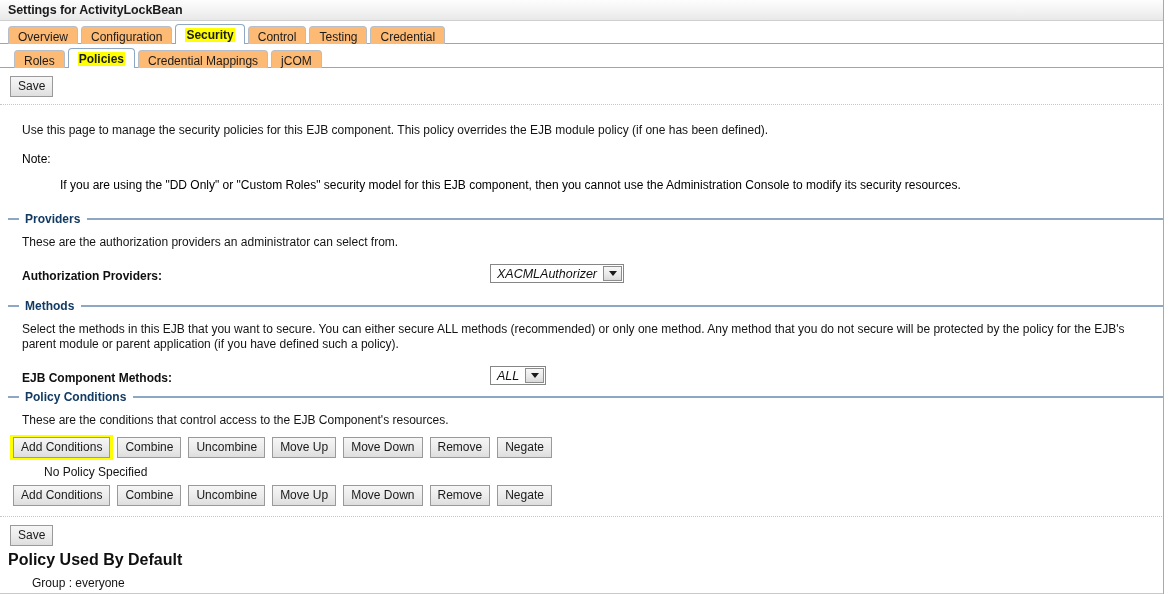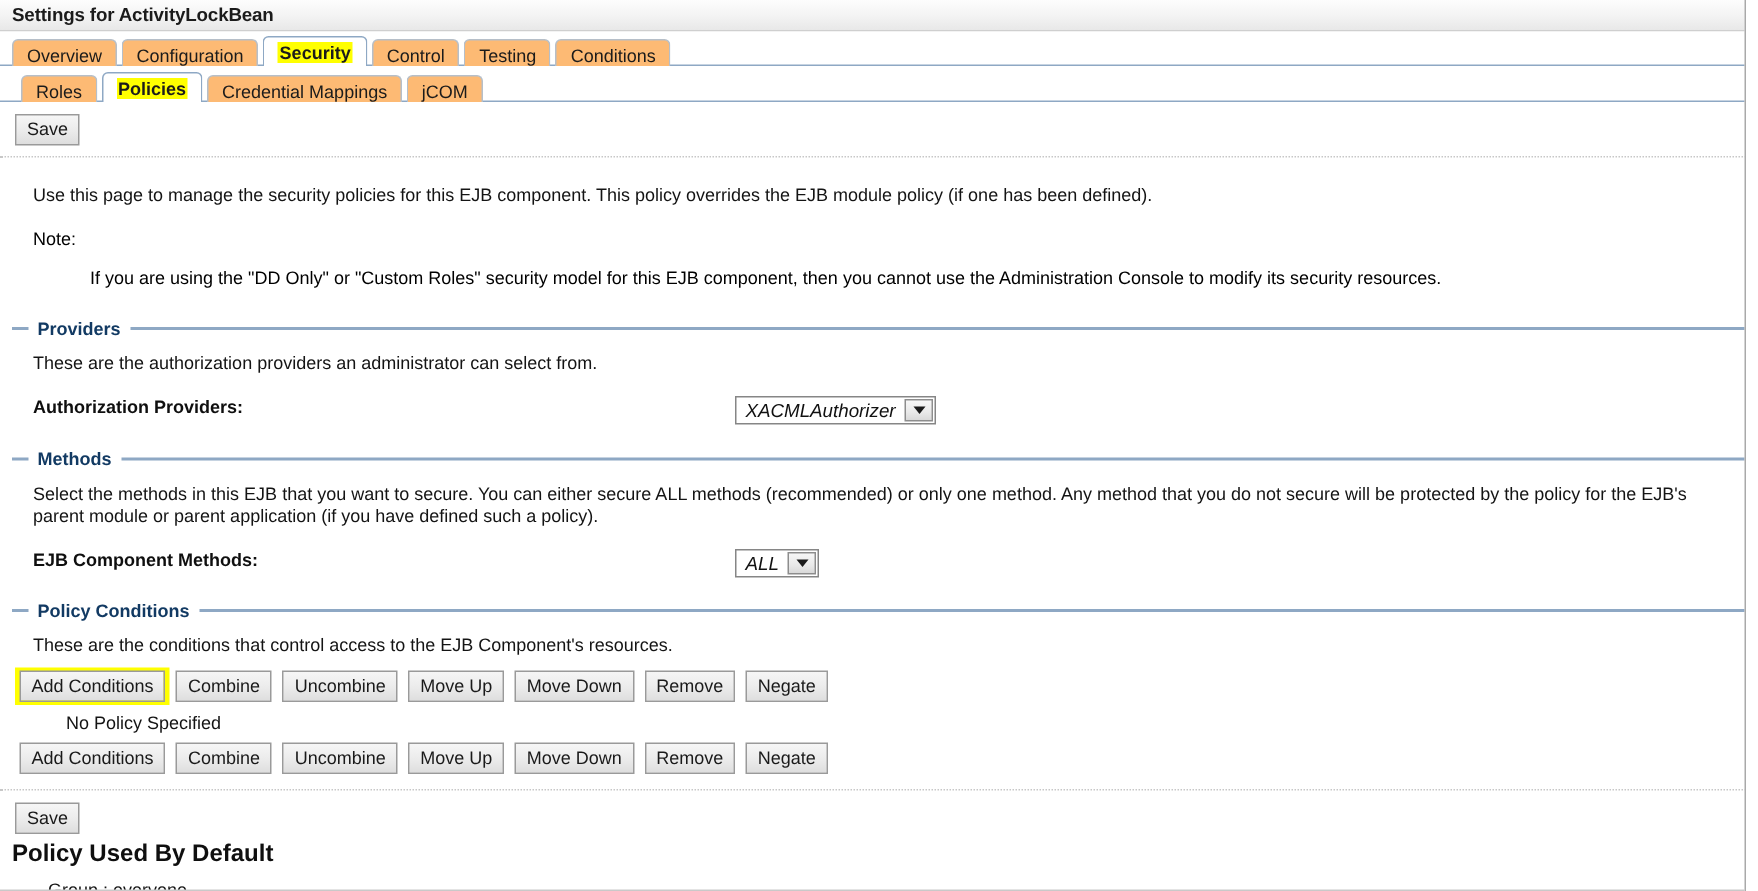--- a/index.html
+++ b/index.html
@@ -183,21 +183,21 @@
   }
   .section-desc {
     margin-top: 9px;
     font-size: 12px;
     line-height: 15px;
     color: #141414;
   }
 
   .field-row {
     display: flex;
-    align-items: flex-start;
+    align-items: flex-end;
     margin-top: 14px;
   }
   .field-label {
     font-size: 12px;
     font-weight: bold;
     color: #0f0f0f;
     width: 468px;
     flex: 0 0 auto;
     padding-left: 0;
   }
@@ -314,21 +314,21 @@
   <div class="titlebar">
     <span class="titlebar-text">Settings for ActivityLockBean</span>
   </div>
 
   <div class="tabstrip">
     <div class="tab"><span class="tab-label">Overview</span></div>
     <div class="tab"><span class="tab-label">Configuration</span></div>
     <div class="tab active"><span class="tab-label">Security</span></div>
     <div class="tab"><span class="tab-label">Control</span></div>
     <div class="tab"><span class="tab-label">Testing</span></div>
-    <div class="tab"><span class="tab-label">Conditions</span></div>
+    <div class="tab"><span class="tab-label">Credential</span></div>
   </div>
 
   <div class="tabstrip sub">
     <div class="tab"><span class="tab-label">Roles</span></div>
     <div class="tab active"><span class="tab-label">Policies</span></div>
     <div class="tab"><span class="tab-label">Credential Mappings</span></div>
     <div class="tab"><span class="tab-label">jCOM</span></div>
   </div>
 
   <div class="content">
@@ -375,21 +375,21 @@
           <span class="select">
             <span class="select-value">ALL</span>
             <span class="select-arrow">
                 <i></i>
               </span>
           </span>
         </div>
       </div>
     </div>
 
-    <div class="section" style="margin-top:15px;">
+    <div class="section" style="margin-top:5px;">
       <div class="section-head">
         <span class="section-dash"></span>
         <span class="section-title">Policy Conditions</span>
         <span class="section-rule"></span>
       </div>
       <div class="section-body">
         <div class="section-desc">These are the conditions that control access to the EJB Component's resources.</div>
 
         <div class="btnbar" style="margin-top:9px; margin-left:-9px;">
           <span class="btn-highlight-wrap">

